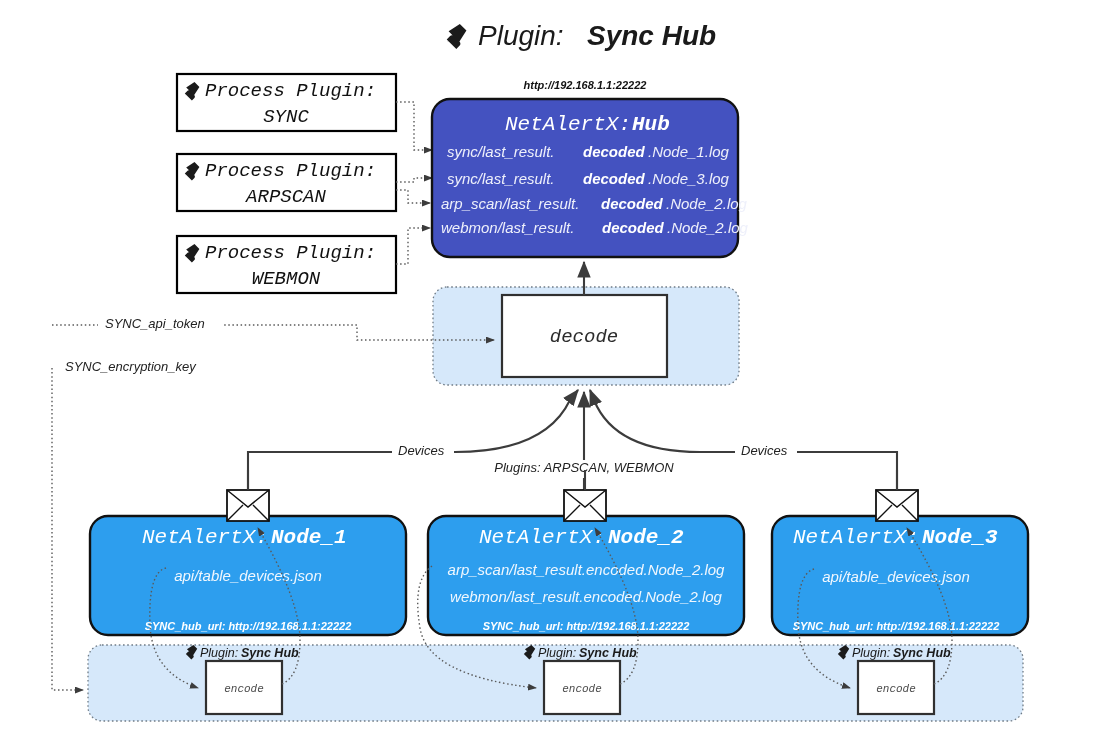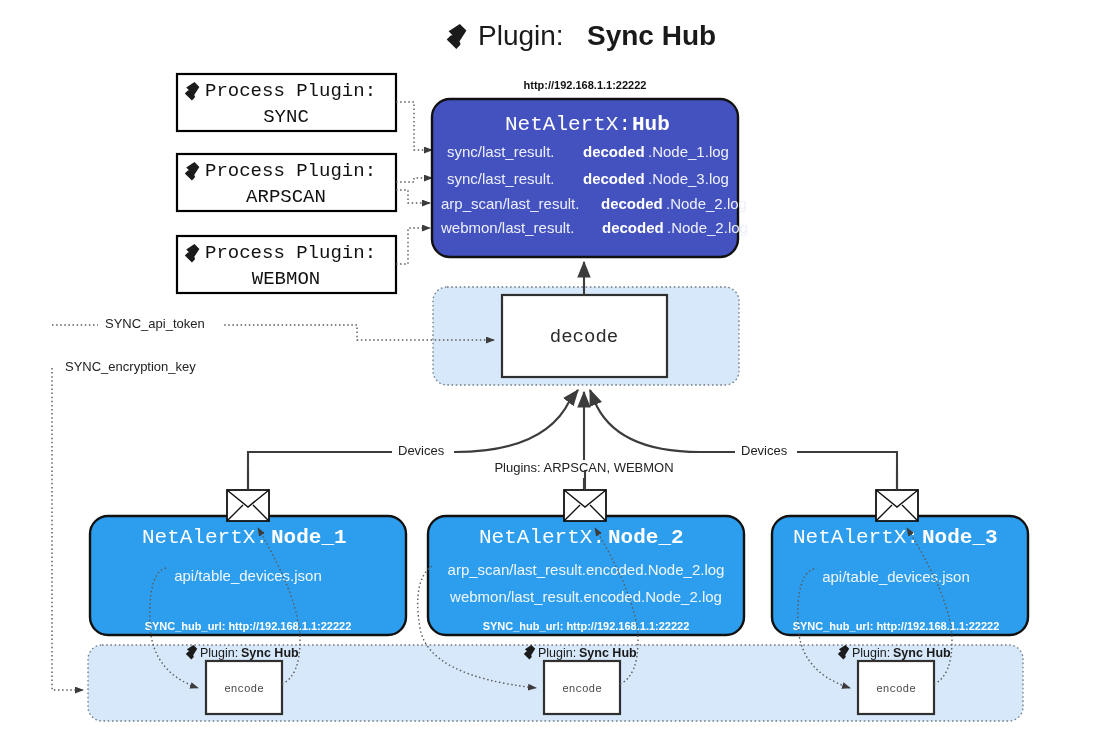--- a/index.html
+++ b/index.html
@@ -12,20 +12,21 @@
     height: 754px;
     font-family: "Liberation Sans", sans-serif;
     overflow: hidden;
     position: relative;
   }
   #diagram-root {
     position: absolute;
     left: 0; top: 0;
     width: 1117px;
     height: 754px;
+    font-style: italic;
   }
   svg { display: block; }
 
   .mono { font-family: "Liberation Mono", monospace; }
   .sans { font-family: "Liberation Sans", sans-serif; }
 
   text { dominant-baseline: middle; }
 
   .title-main { font-size: 28px; fill: #1a1a1a; }
   .title-bold { font-size: 28px; fill: #1a1a1a; font-weight: bold; }

